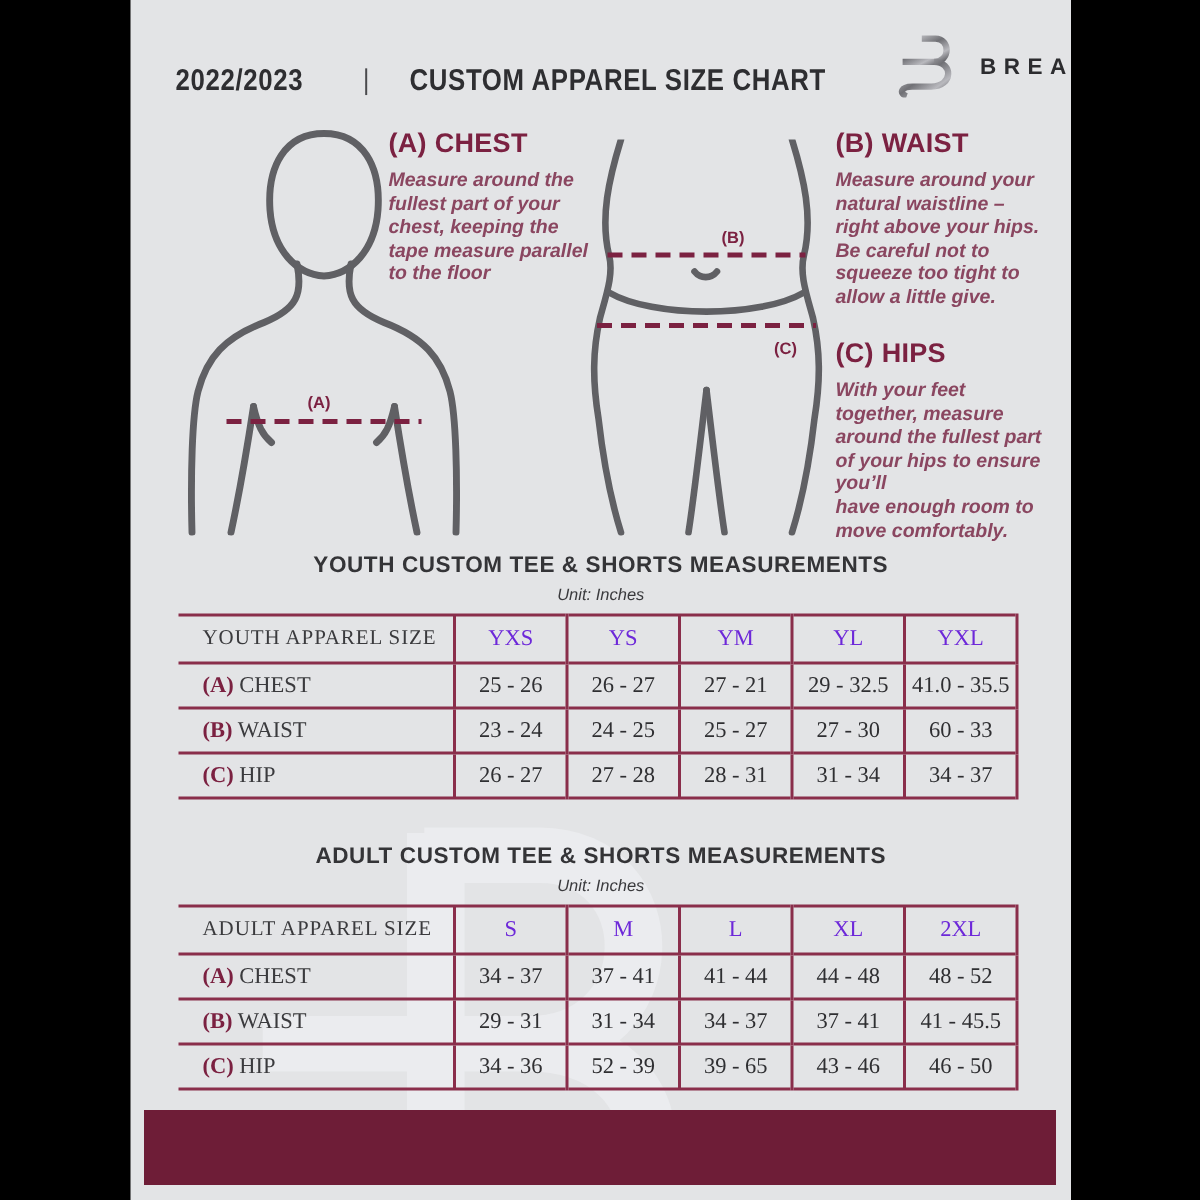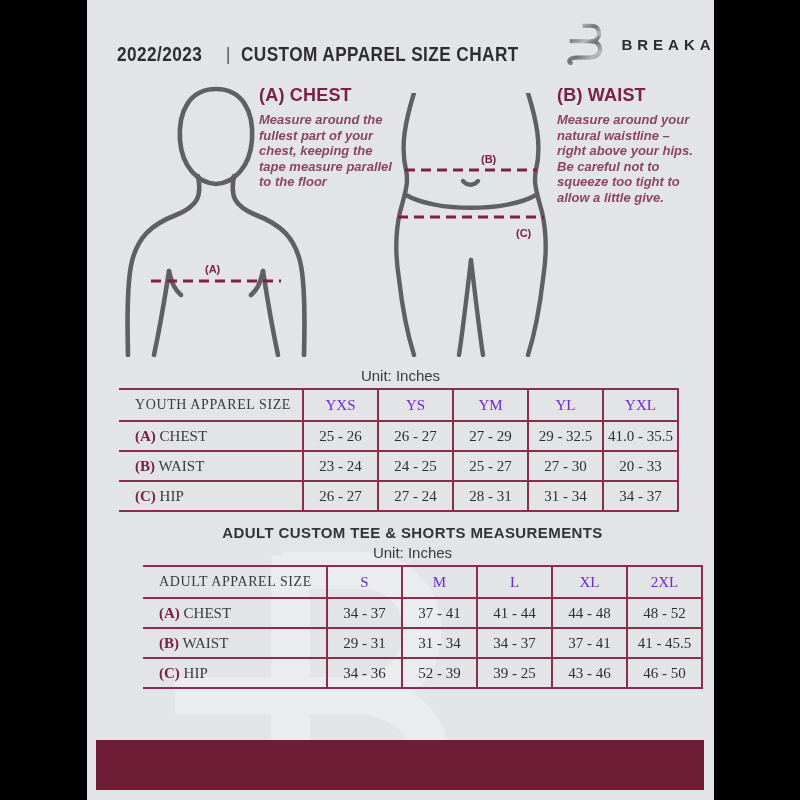--- a/index.html
+++ b/index.html
@@ -12,21 +12,21 @@
     --ink:#343437;
     --ink-soft:#3a3a3d;
     --fig:#606064;
   }
   *{margin:0;padding:0;box-sizing:border-box;}
   body{width:800px;height:800px;background:var(--bg-canvas);font-family:"Liberation Sans",sans-serif;position:relative;overflow:hidden;}
   .page{position:absolute;left:87px;top:0;width:627px;height:800px;background:var(--bg-page);overflow:hidden;}
 
   
   .header{position:absolute;left:0;top:0;width:627px;height:82px;display:flex;align-items:center;justify-content:space-between;padding:6px 22px 0 30px;}
-  .title-group{display:flex;align-items:flex-start;gap:10px;color:#2e2e31;font-weight:bold;font-size:20px;white-space:nowrap;margin-top:20px;}
+  .title-group{display:flex;align-items:flex-start;gap:26px;color:#2e2e31;font-weight:bold;font-size:20px;white-space:nowrap;margin-top:20px;}
   .title-group .squeeze{display:inline-block;transform:scaleX(.86);transform-origin:left center;letter-spacing:.5px;}
   .title-divider{font-weight:400;color:#4a4a4d;font-size:19px;transform:none;}
   .brand-group{display:flex;align-items:center;gap:9px;}
   .brand-text{font-weight:bold;font-size:15px;letter-spacing:5px;color:#2c2c2f;white-space:nowrap;}
 
   
   .guide{position:absolute;left:0;top:75px;width:627px;height:292px;}
   .fig{position:absolute;}
   .fig-left{left:36px;top:10px;}
   .fig-right{left:306px;top:18px;}
@@ -37,23 +37,23 @@
   .guide-text{position:absolute;width:160px;}
   .guide-text h3{font-size:18px;font-weight:bold;color:var(--maroon-head);letter-spacing:.2px;margin-bottom:6px;white-space:nowrap;}
   .guide-text p{font-size:13px;font-style:italic;line-height:15.6px;color:var(--maroon-para);white-space:pre-line;font-weight:bold;}
   .text-a{left:172px;top:10px;}
   .text-b{left:470px;top:10px;width:156px;}
   .text-c{left:470px;top:150px;width:160px;}
 
   
   .table-block{position:absolute;left:0;width:627px;text-align:center;}
   .youth-block{top:366px;}
-  .adult-block{top:522px;padding-left:24px;}
+  .adult-block{top:560px;}
   .table-title{font-size:15px;font-weight:bold;color:var(--ink);letter-spacing:.4px;line-height:21px;}
-  .table-unit{font-size:15px;color:var(--ink-soft);line-height:20px;}
+  .table-unit{font-size:11px;font-style:italic;color:var(--ink-soft);line-height:20px;}
   table.size-table{border-collapse:collapse;margin:2px 0 0 32px;width:559px;table-layout:fixed;text-align:left;}
   table.size-table col.c-label{width:184px;}
   table.size-table col.c-size{width:75px;}
   table.size-table tr{border-bottom:2px solid var(--maroon-line);}
   table.size-table thead tr{border-top:2px solid var(--maroon-line);}
   table.size-table th,table.size-table td{border-right:2px solid var(--maroon-line);font-weight:normal;font-family:Liberation Serif, serif;}
   table.size-table th{height:32px;}
   table.size-table td{height:30px;}
   .cell-first{padding-left:16px;text-align:left;}
   th.cell-first{font-size:14px;color:var(--ink-soft);letter-spacing:.6px;}
@@ -149,23 +149,34 @@
     </div>
     <div class="guide-text text-b">
       <h3>(B) WAIST</h3>
       <p>Measure around your
 natural waistline –
 right above your hips.
 Be careful not to
 squeeze too tight to
 allow a little give.</p>
     </div>
+    <div class="guide-text text-c">
+      <h3>(C) HIPS</h3>
+      <p>With your feet
+together, measure
+around the fullest part
+of your hips to ensure
+you’ll
+have enough room to
+move comfortably.</p>
+    </div>
   </div>
 
   <div class="table-block youth-block">
+    <div class="table-title">YOUTH CUSTOM TEE &amp; SHORTS MEASUREMENTS</div>
     <div class="table-unit">Unit: Inches</div>
     <table class="size-table">
       <colgroup>
           <col class="c-label">
           <col class="c-size">
           <col class="c-size">
           <col class="c-size">
           <col class="c-size">
           <col class="c-size">
         </colgroup>
@@ -177,36 +188,36 @@
             <th class="cell-size">YM</th>
             <th class="cell-size">YL</th>
             <th class="cell-size">YXL</th>
           </tr>
         </thead>
         <tbody>
           <tr>
             <td class="cell-first row-label"><span class="prefix">(A)</span> CHEST</td>
             <td class="cell-size">25 - 26</td>
             <td class="cell-size">26 - 27</td>
-            <td class="cell-size">27 - 29</td>
+            <td class="cell-size">27 - 21</td>
             <td class="cell-size">29 - 32.5</td>
             <td class="cell-size">41.0 - 35.5</td>
           </tr>
           <tr>
             <td class="cell-first row-label"><span class="prefix">(B)</span> WAIST</td>
             <td class="cell-size">23 - 24</td>
             <td class="cell-size">24 - 25</td>
             <td class="cell-size">25 - 27</td>
             <td class="cell-size">27 - 30</td>
-            <td class="cell-size">20 - 33</td>
+            <td class="cell-size">60 - 33</td>
           </tr>
           <tr>
             <td class="cell-first row-label"><span class="prefix">(C)</span> HIP</td>
             <td class="cell-size">26 - 27</td>
-            <td class="cell-size">27 - 24</td>
+            <td class="cell-size">27 - 28</td>
             <td class="cell-size">28 - 31</td>
             <td class="cell-size">31 - 34</td>
             <td class="cell-size">34 - 37</td>
           </tr>
         </tbody>
       </table>
   </div>
 
   <div class="table-block adult-block">
     <div class="table-title">ADULT CUSTOM TEE &amp; SHORTS MEASUREMENTS</div>
@@ -244,21 +255,21 @@
             <td class="cell-size">29 - 31</td>
             <td class="cell-size">31 - 34</td>
             <td class="cell-size">34 - 37</td>
             <td class="cell-size">37 - 41</td>
             <td class="cell-size">41 - 45.5</td>
           </tr>
           <tr>
             <td class="cell-first row-label"><span class="prefix">(C)</span> HIP</td>
             <td class="cell-size">34 - 36</td>
             <td class="cell-size">52 - 39</td>
-            <td class="cell-size">39 - 25</td>
+            <td class="cell-size">39 - 65</td>
             <td class="cell-size">43 - 46</td>
             <td class="cell-size">46 - 50</td>
           </tr>
         </tbody>
       </table>
   </div>
 
   <div class="footer-bar"></div>
 </div>
 

